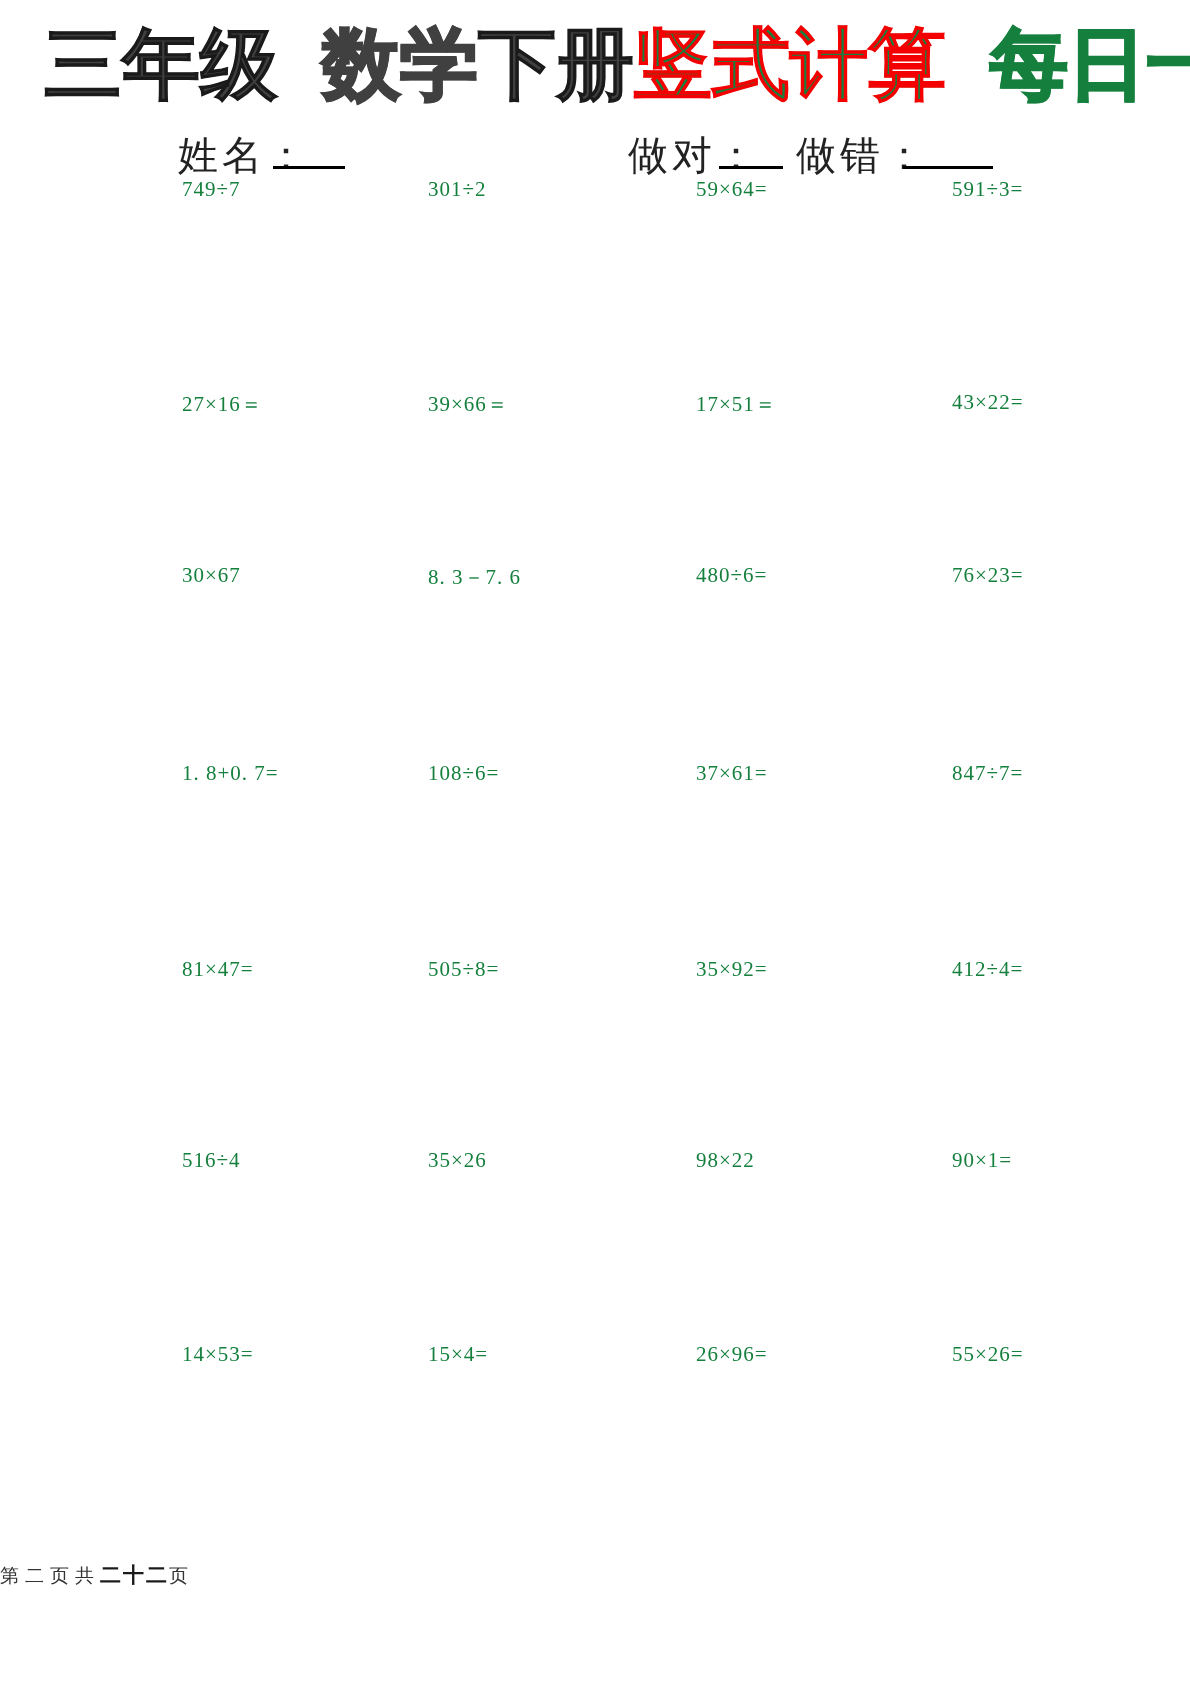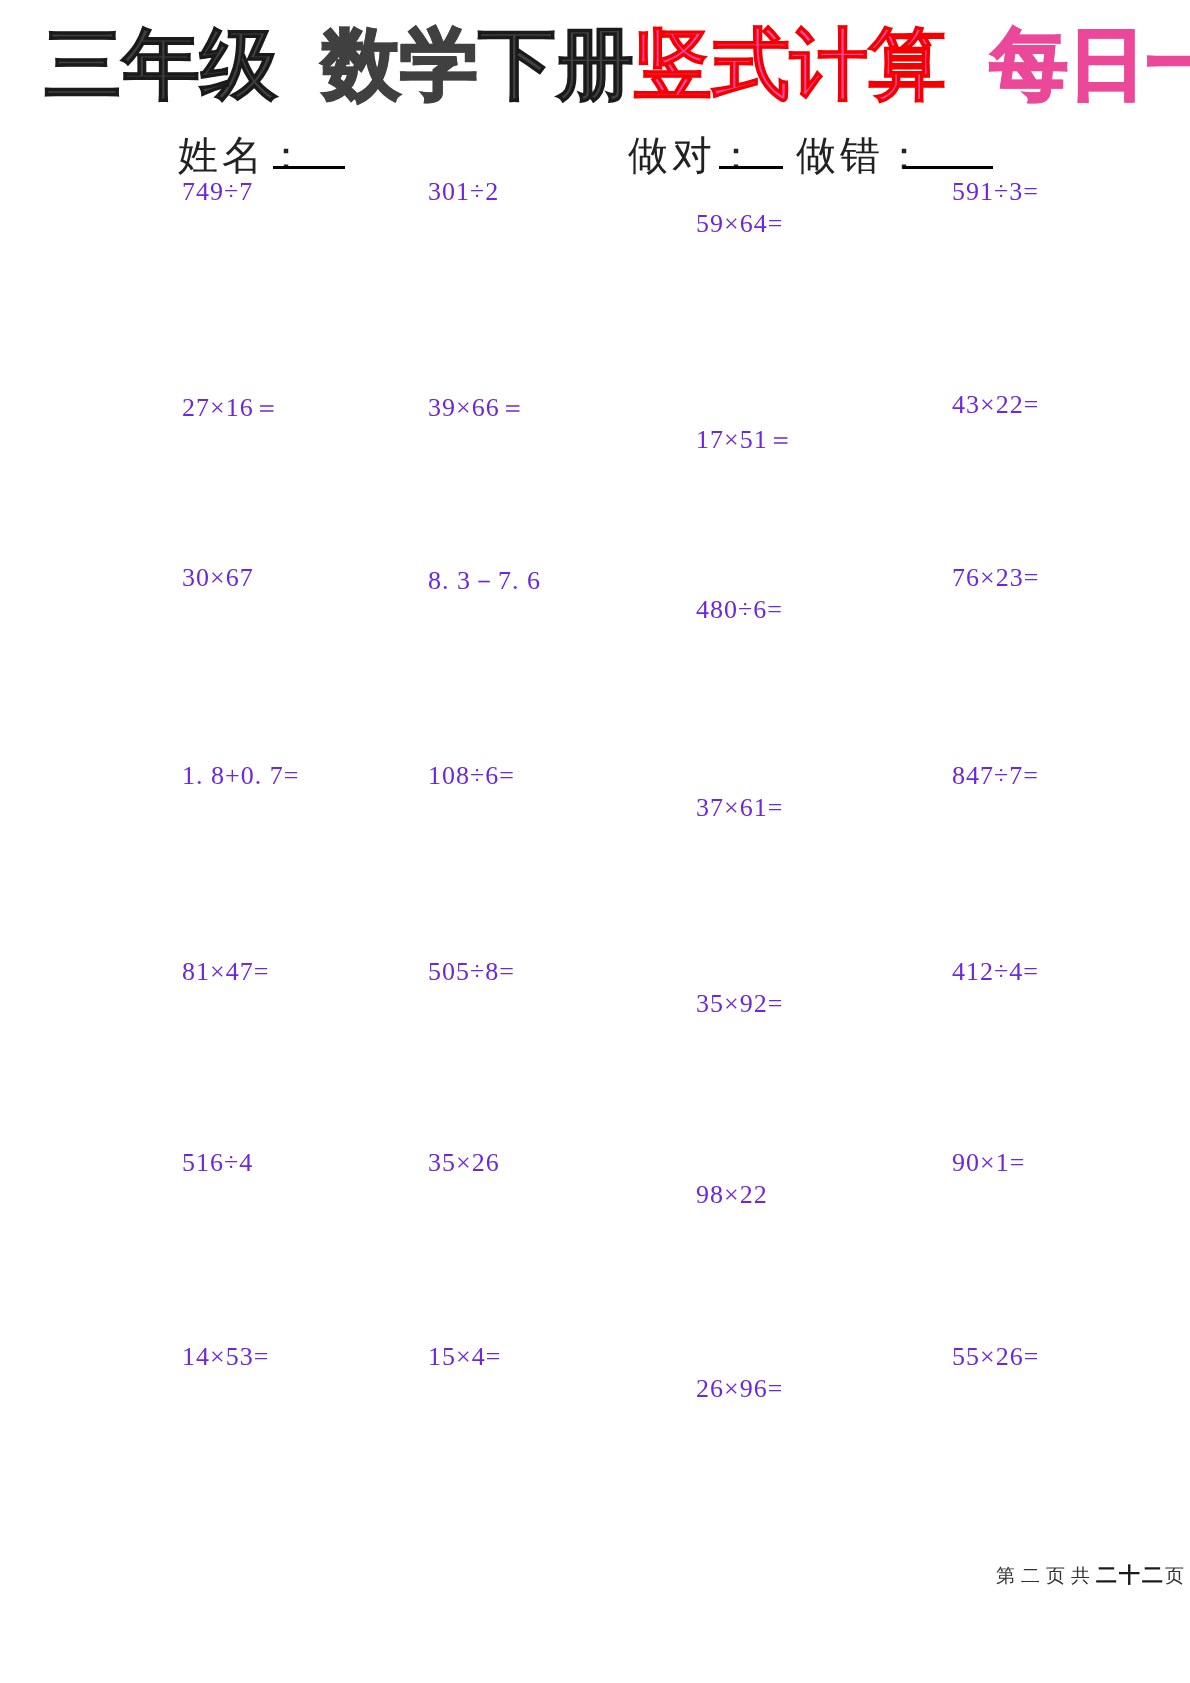--- a/index.html
+++ b/index.html
@@ -19,21 +19,21 @@
     top: 18px;
     margin: 0;
     font-family: "Liberation Sans", sans-serif;
     font-weight: 900;
     font-size: 78px;
     line-height: 1.18;
     letter-spacing: 0px;
     white-space: nowrap;
   }
   .t-black { color: #404040; -webkit-text-stroke: 1px #1a1a1a; }
-  .t-red   { color: #ec4899; -webkit-text-stroke: 1px #f40000; }
+  .t-red   { color: #15803d; -webkit-text-stroke: 1px #f40000; }
   .t-heavy {
     -webkit-text-stroke: 2.5px currentColor;
     text-shadow: 1px 0 currentColor, -1px 0 currentColor,
                  0 1px currentColor, 0 -1px currentColor;
     margin-left: 44px;
   }
   
   .meta-label {
     position: absolute;
     top: 128px;
@@ -43,43 +43,43 @@
     white-space: nowrap;
   }
   .blank-line {
     position: absolute;
     height: 0;
     border-bottom: 3px solid #000000;
   }
   
   .cell {
     position: absolute;
-    font-size: 26px;
-    color: #6d28d9;
+    font-size: 21px;
+    color: #15803d;
     letter-spacing: 1px;
     white-space: nowrap;
   }
   .c1 { left: 182px; }
   .c2 { left: 428px; }
-  .c3 { left: 696px; margin-top: 32px; }
+  .c3 { left: 696px; }
   .c4 { left: 952px; }
   .r1 { top: 177px; }
   .r2 { top: 390px; }
   .r3 { top: 563px; }
   .r4 { top: 761px; }
   .r5 { top: 957px; }
   .r6 { top: 1148px; }
   .r7 { top: 1342px; }
   
   .footer {
     position: absolute;
     top: 1561px;
     left: 0;
     width: 100%;
-    text-align: right;
+    text-align: left;
     font-size: 19px;
     color: #333333;
     letter-spacing: 6px;
     white-space: nowrap;
   }
   .footer .page-total {
     font-family: "Liberation Sans", sans-serif;
     font-weight: 900;
     font-size: 21px;
     letter-spacing: 2px;

